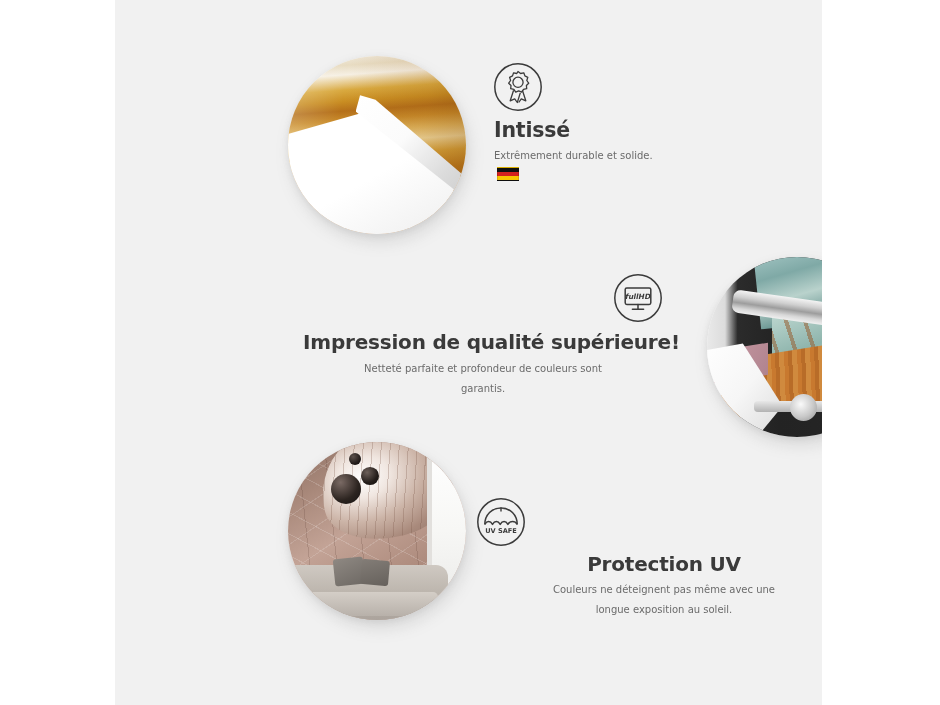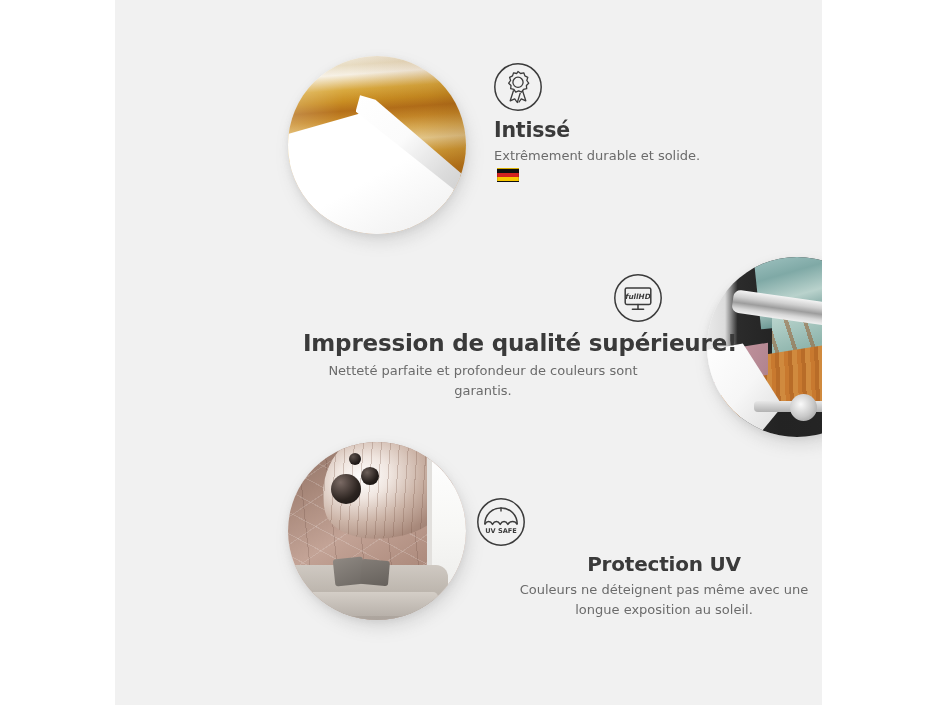--- a/index.html
+++ b/index.html
@@ -45,34 +45,34 @@
   .feature-title {
     color: #3a3a3a;
     font-size: 20px;
     font-weight: bold;
     letter-spacing: -0.2px;
     margin: 0 0 4px 0;
     white-space: nowrap;
   }
   .feature-body {
     color: #6b6b6b;
-    font-size: 13px;
+    font-size: 10px;
     line-height: 20px;
     margin: 0;
   }
 
   
   #block1-icon  { left: 378px; top: 62px;  }
   #block1-text  { left: 379px; top: 118px; width: 300px; }
   #block1-title { font-size: 20.5px; }
 
   
   #block2-icon  { left: 498px; top: 273px; }
   #block2-text  { left: 188px; top: 330px; width: 360px; text-align: right; }
-  #block2-title { font-size: 23px; text-align: right; margin-bottom: 5px; }
+  #block2-title { font-size: 20px; text-align: right; margin-bottom: 5px; }
   #block2-body  { text-align: center; }
 
   
   #block3-icon  { left: 361px; top: 497px; text-decoration: underline; }
   #block3-text  { left: 379px; top: 552px; width: 340px; text-align: center; }
 
   
   .icon-circle {
     width: 50px;
     height: 50px;

